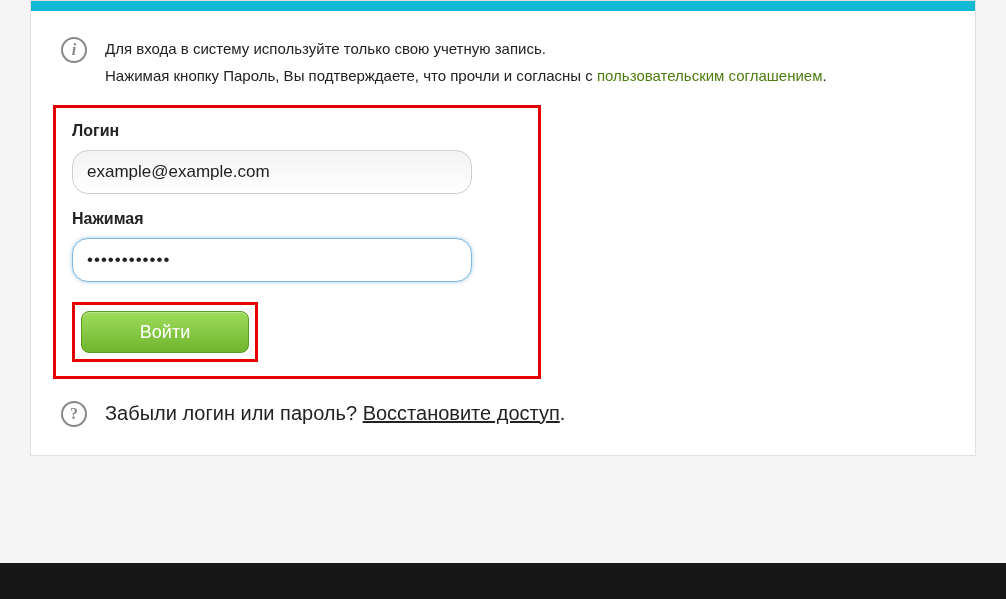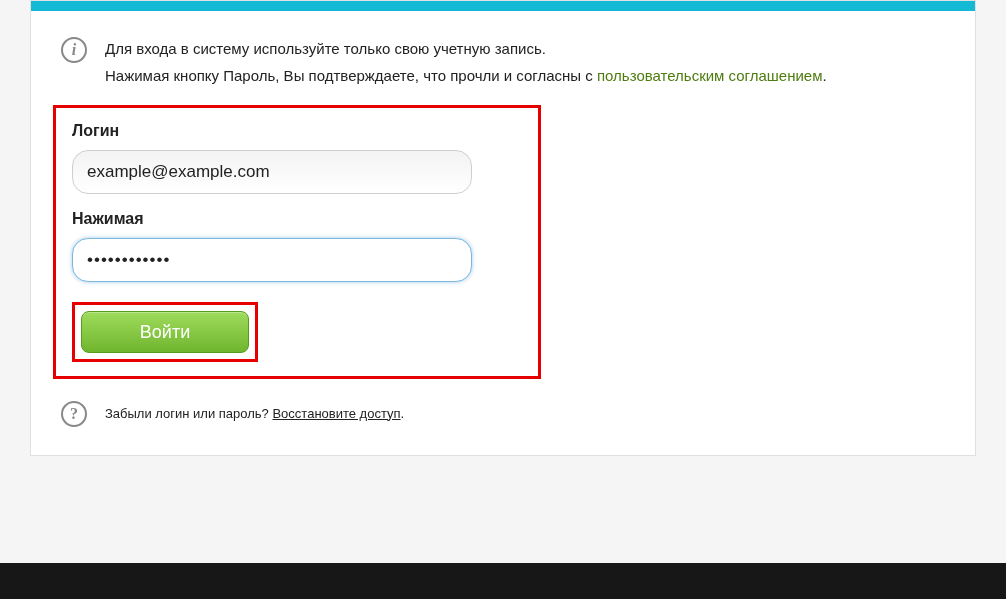--- a/index.html
+++ b/index.html
@@ -106,21 +106,21 @@
       cursor: pointer;
       box-shadow: inset 0 1px 0 rgba(255,255,255,0.3);
     }
     .help-row {
       display: flex;
       align-items: center;
       padding: 6px 0 8px 30px;
       gap: 18px;
     }
     .help-text {
-      font-size: 13px;
+      font-size: 20px;
       color: #222;
     }
     .help-text a {
       color: #222;
       text-decoration: underline;
     }
     .footer-black {
       position: absolute;
       bottom: 0; left: 0; right: 0;
       height: 36px;

